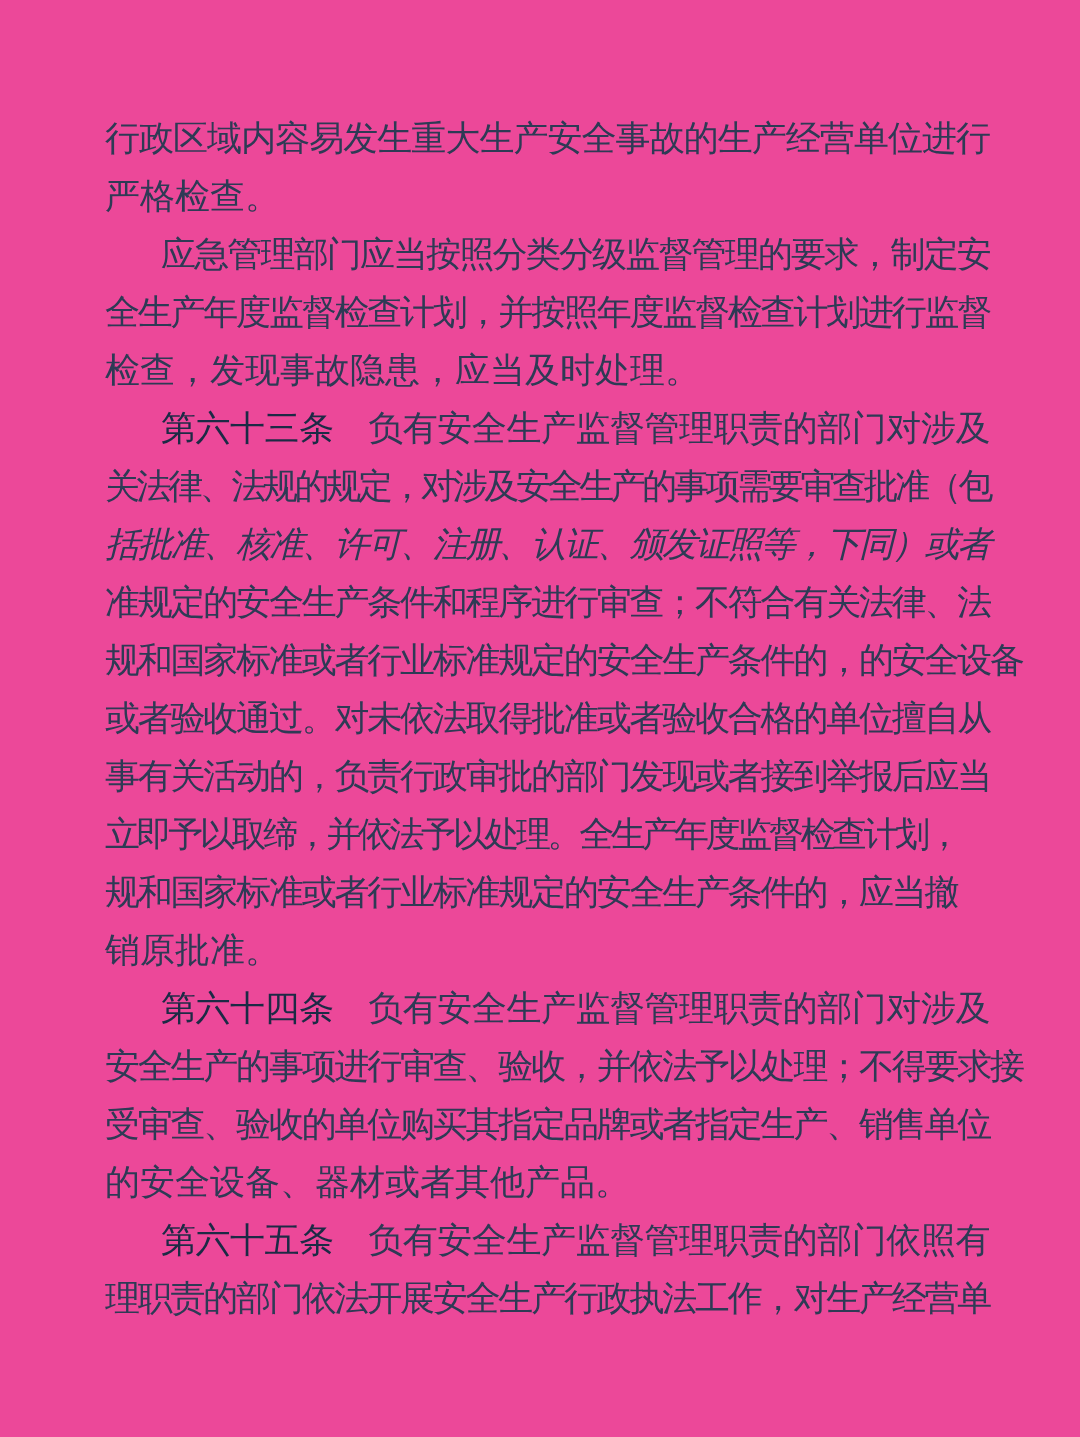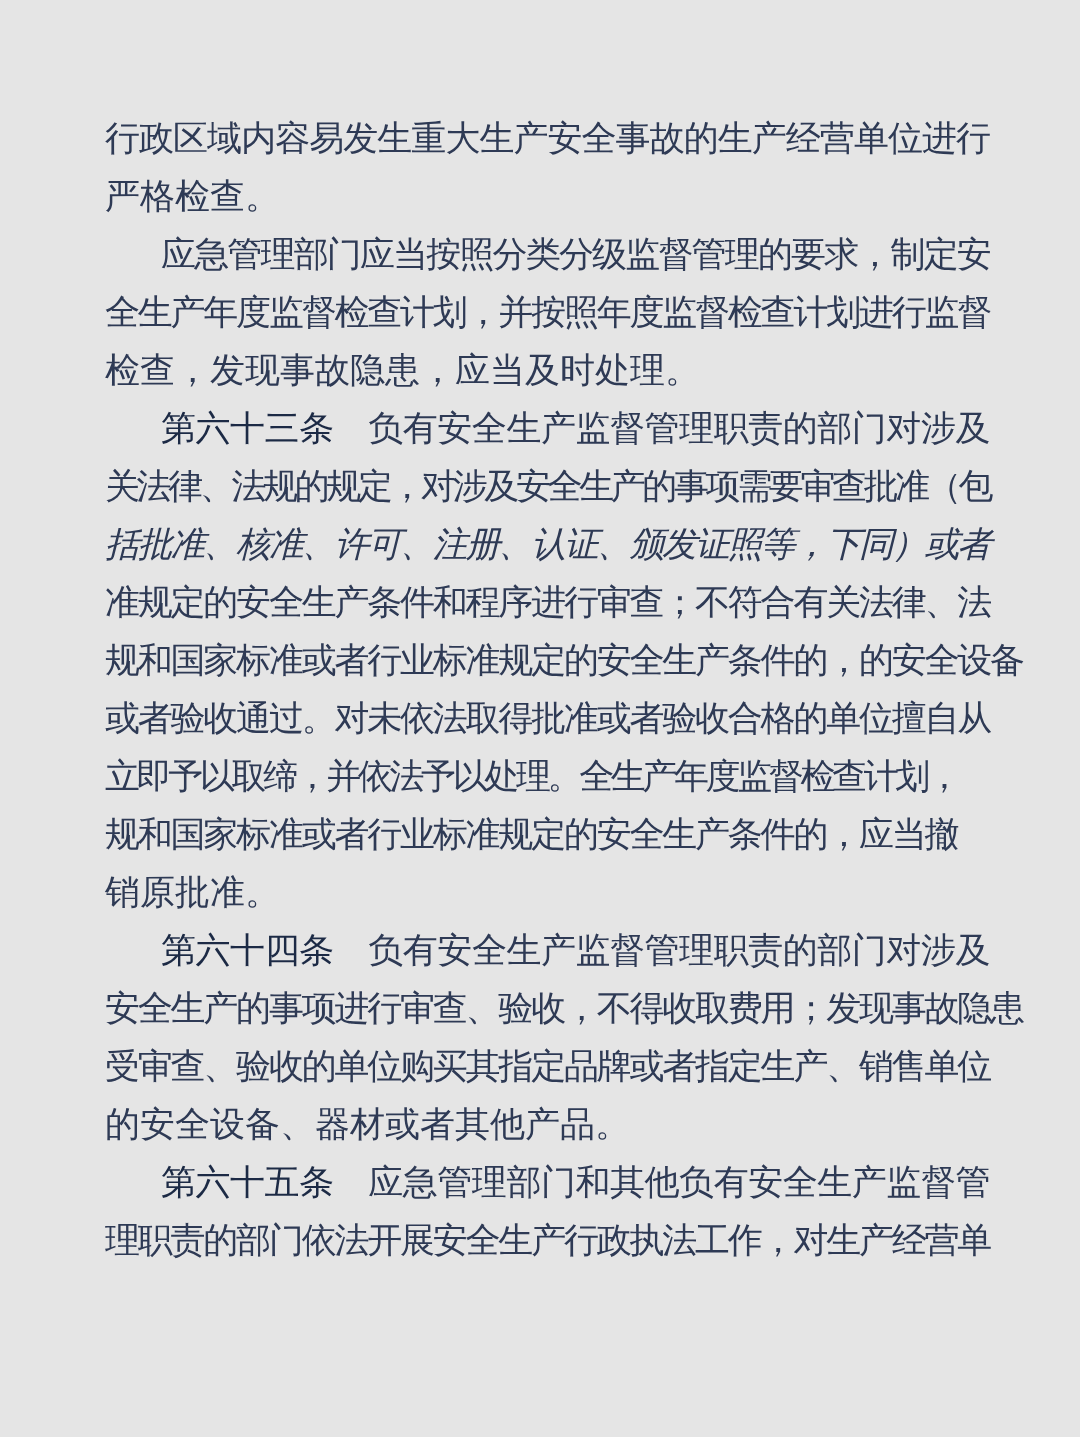--- a/index.html
+++ b/index.html
@@ -4,21 +4,21 @@
 <style>
   html, body {
     margin: 0;
     padding: 0;
     background: #ffffff;
   }
   .page {
     position: relative;
     width: 1080px;
     height: 1437px;
-    background: #e5e5e5;
+    background: #ec4899;
     overflow: hidden;
     font-family: "Liberation Serif", "DejaVu Serif", serif;
   }
   .text-block {
     position: absolute;
     top: 110px;
     left: 105px;
     width: 885px;
   }
   .text-line {
@@ -50,23 +50,24 @@
       <div class="text-line"><span class="body-seg">严格检查。</span></div>
       <div class="text-line indent" style="letter-spacing: -1.84px;"><span class="body-seg">应急管理部门应当按照分类分级监督管理的要求，制定安</span></div>
       <div class="text-line" style="letter-spacing: -2.22px; text-align: center;"><span class="body-seg">全生产年度监督检查计划，并按照年度监督检查计划进行监督</span></div>
       <div class="text-line"><span class="body-seg">检查，发现事故隐患，应当及时处理。</span></div>
       <div class="text-line indent" style="letter-spacing: -0.46px;"><span class="art-num">第六十三条</span><span class="body-seg">　负有安全生产监督管理职责的部门对涉及</span></div>
       <div class="text-line" style="letter-spacing: -3.39px;"><span class="body-seg">关法律、法规的规定，对涉及安全生产的事项需要审查批准（包</span></div>
       <div class="text-line" style="letter-spacing: -2.22px; font-style: italic;"><span class="body-seg">括批准、核准、许可、注册、认证、颁发证照等，下同）或者</span></div>
       <div class="text-line" style="letter-spacing: -2.22px;"><span class="body-seg">准规定的安全生产条件和程序进行审查；不符合有关法律、法</span></div>
       <div class="text-line" style="letter-spacing: -2.22px;"><span class="body-seg">规和国家标准或者行业标准规定的安全生产条件的，的安全设备</span></div>
       <div class="text-line" style="letter-spacing: -2.22px;"><span class="body-seg">或者验收通过。对未依法取得批准或者验收合格的单位擅自从</span></div>
+      <div class="text-line" style="letter-spacing: -2.22px;"><span class="body-seg">事有关活动的，负责行政审批的部门发现或者接到举报后应当</span></div>
       <div class="text-line" style="letter-spacing: -3.39px;"><span class="body-seg">立即予以取缔，并依法予以处理。全生产年度监督检查计划，</span></div>
       <div class="text-line" style="letter-spacing: -2.22px;"><span class="body-seg">规和国家标准或者行业标准规定的安全生产条件的，应当撤</span></div>
       <div class="text-line"><span class="body-seg">销原批准。</span></div>
-      <div class="text-line indent" style="letter-spacing: -0.46px; text-align: center;"><span class="art-num">第六十四条</span><span class="body-seg">　负有安全生产监督管理职责的部门对涉及</span></div>
-      <div class="text-line" style="letter-spacing: -2.22px;"><span class="body-seg">安全生产的事项进行审查、验收，不得收取费用；发现事故隐患</span></div>
+      <div class="text-line indent" style="letter-spacing: -0.46px;"><span class="art-num">第六十四条</span><span class="body-seg">　负有安全生产监督管理职责的部门对涉及</span></div>
+      <div class="text-line" style="letter-spacing: -2.22px;"><span class="body-seg">安全生产的事项进行审查、验收，并依法予以处理；不得要求接</span></div>
       <div class="text-line" style="letter-spacing: -2.22px;"><span class="body-seg">受审查、验收的单位购买其指定品牌或者指定生产、销售单位</span></div>
       <div class="text-line"><span class="body-seg">的安全设备、器材或者其他产品。</span></div>
-      <div class="text-line indent" style="letter-spacing: -0.46px;"><span class="art-num">第六十五条</span><span class="body-seg">　应急管理部门和其他负有安全生产监督管</span></div>
+      <div class="text-line indent" style="letter-spacing: -0.46px;"><span class="art-num">第六十五条</span><span class="body-seg">　负有安全生产监督管理职责的部门依照有</span></div>
       <div class="text-line" style="letter-spacing: -2.22px;"><span class="body-seg">理职责的部门依法开展安全生产行政执法工作，对生产经营单</span></div>
     </div>
 </div>
 
 </body></html>

